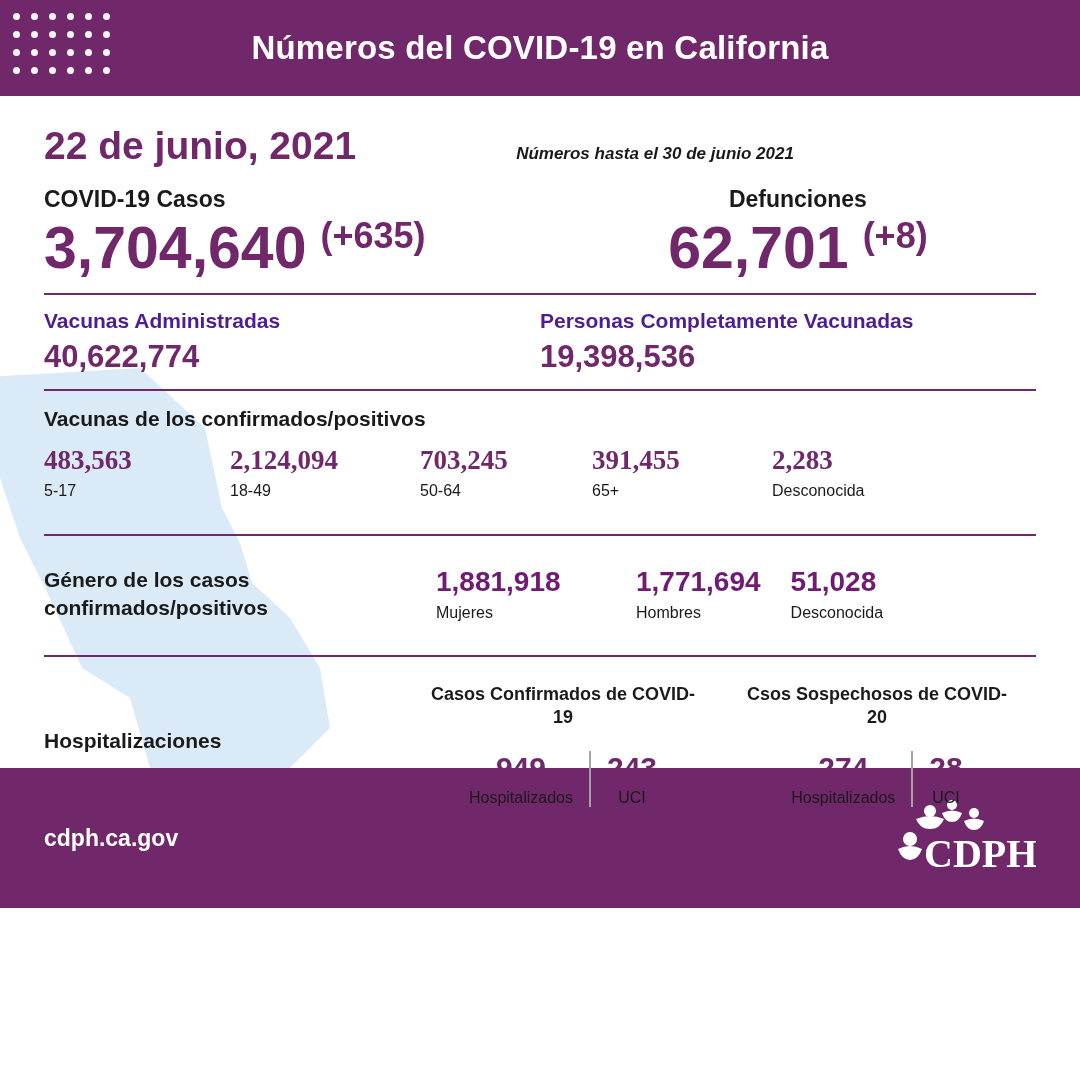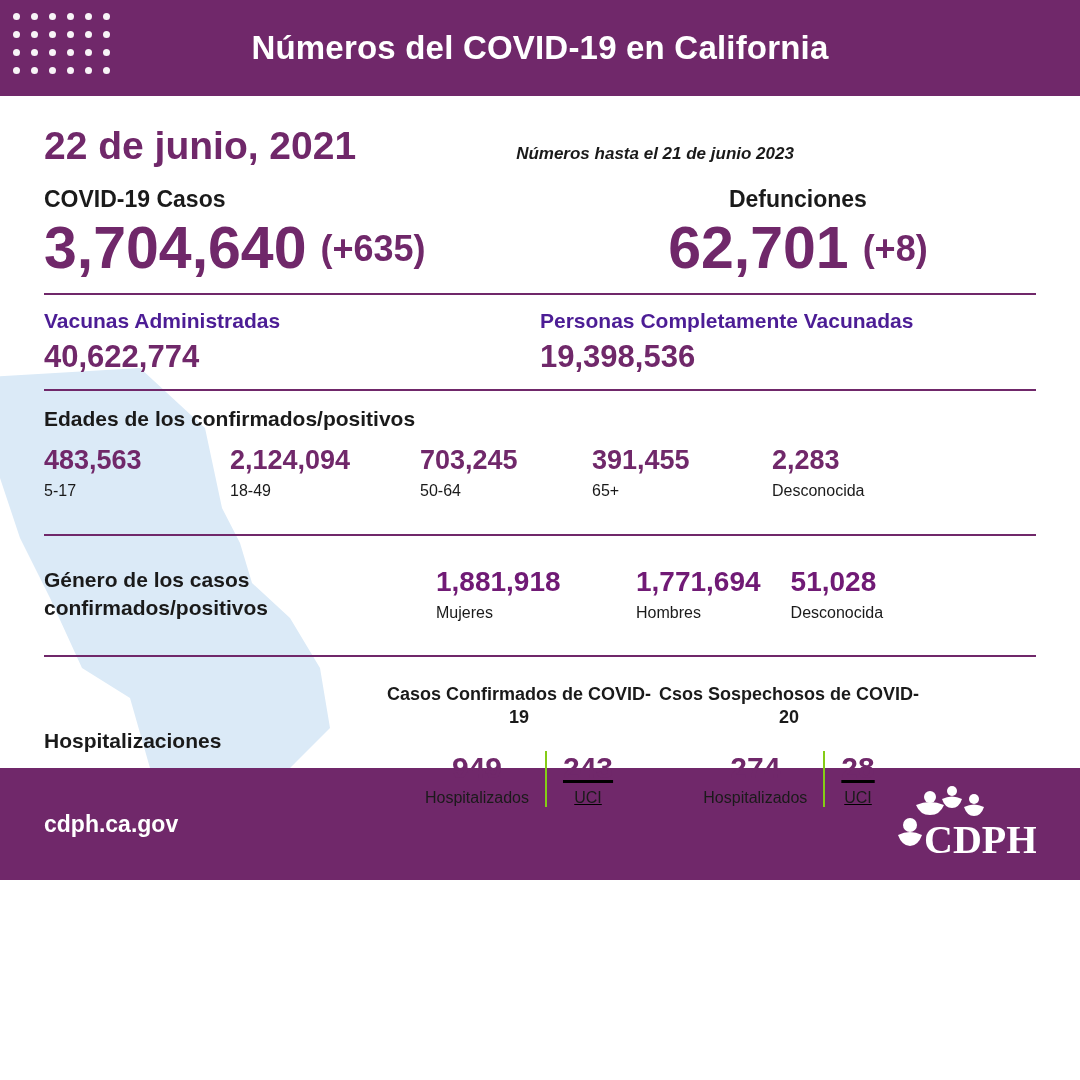--- a/index.html
+++ b/index.html
@@ -91,21 +91,21 @@
   .col-left { width: 52%; }
   .col-right { width: 48%; text-align: center; }
 
   .stat-label {
     color: #1a1a1a;
     font-size: 23px;
     font-weight: bold;
   }
   .stat-line {
     display: flex;
-    align-items: center;
+    align-items: flex-start;
     margin-top: 2px;
   }
   .col-right .stat-line { justify-content: center; }
   .stat-big {
     color: #70286a;
     font-size: 59px;
     font-weight: bold;
     line-height: 1.15;
   }
   .stat-delta {
@@ -152,20 +152,21 @@
   }
   .age-item { flex: 1; }
   .age-item:nth-child(1) { flex: 0 0 186px; }
   .age-item:nth-child(2) { flex: 0 0 190px; }
   .age-item:nth-child(3) { flex: 0 0 172px; }
   .age-item:nth-child(4) { flex: 0 0 180px; }
   .age-value {
     color: #70286a;
     font-size: 27px;
     font-weight: bold;
+    font-family: Liberation Serif, serif;
   }
   .age-label {
     color: #1a1a1a;
     font-size: 16px;
     margin-top: 6px;
   }
 
   .divider-2 {
     height: 2px;
     background: #70286a;
@@ -208,49 +209,49 @@
     display: flex;
     margin-top: 26px;
   }
   .hosp-title {
     color: #1a1a1a;
     font-size: 21px;
     font-weight: bold;
     width: 340px;
     padding-top: 46px;
   }
-  .hosp-group { width: 270px; text-align: center; }
+  .hosp-group { width: 270px; text-align: center; margin-left: 44px; }
   .hosp-group-title {
     color: #1a1a1a;
     font-size: 18px;
     font-weight: bold;
     line-height: 1.3;
   }
   .hosp-nums {
     display: flex;
     justify-content: center;
     margin-top: 22px;
   }
   .hosp-cell { padding: 0 16px; }
-  .hosp-cell + .hosp-cell { border-left: 2px solid #84cc16; text-decoration: underline; }
+  .hosp-cell + .hosp-cell { border-left: 2px solid #a3a3a3; }
   .hosp-value {
     color: #70286a;
     font-size: 30px;
     font-weight: bold;
   }
   .hosp-label {
     color: #1a1a1a;
     font-size: 16px;
     margin-top: 4px;
   }
 
   
   .footer {
     position: relative;
-    height: 112px;
+    height: 140px;
     background: #70286a;
     display: flex;
     align-items: center;
     padding: 2px 44px;
   }
   .footer-url {
     color: #ffffff;
     font-size: 23px;
     font-weight: bold;
   }
@@ -301,21 +302,21 @@
   <div class="body">
 
     <svg class="ca-map" viewBox="0 0 420 400" aria-hidden="true">
       <path d="M-20,10 L150,0 L215,60 L232,140 L250,175 L262,215 L300,250 L330,300 L340,360 L300,400 L160,400 L140,330 L92,300 L60,230 L30,170 L5,95 Z" fill="#dbeaf7"></path>
     </svg>
 
     <div class="content">
 
       <div class="row-date">
         <div class="big-date">22 de junio, 2021</div>
-        <div class="sub-date">Números hasta el 21 de junio 2023</div>
+        <div class="sub-date">Números hasta el 30 de junio 2021</div>
       </div>
 
       <div class="two-col">
         <div class="col-left">
           <div class="stat-label">COVID-19 Casos</div>
           <div class="stat-line">
             <div class="stat-big">3,704,640</div>
             <div class="stat-delta">(+635)</div>
           </div>
         </div>
@@ -336,21 +337,21 @@
           <div class="vax-value">40,622,774</div>
         </div>
         <div class="vax-col-2">
           <div class="vax-label">Personas Completamente Vacunadas</div>
           <div class="vax-value">19,398,536</div>
         </div>
       </div>
 
       <div class="divider" style="margin-top:14px;"></div>
 
-      <div class="section-title">Edades de los confirmados/positivos</div>
+      <div class="section-title">Vacunas de los confirmados/positivos</div>
       <div class="ages">
         <div class="age-item">
           <div class="age-value">483,563</div>
           <div class="age-label">5-17</div>
         </div>
         <div class="age-item">
           <div class="age-value">2,124,094</div>
           <div class="age-label">18-49</div>
         </div>
         <div class="age-item">

